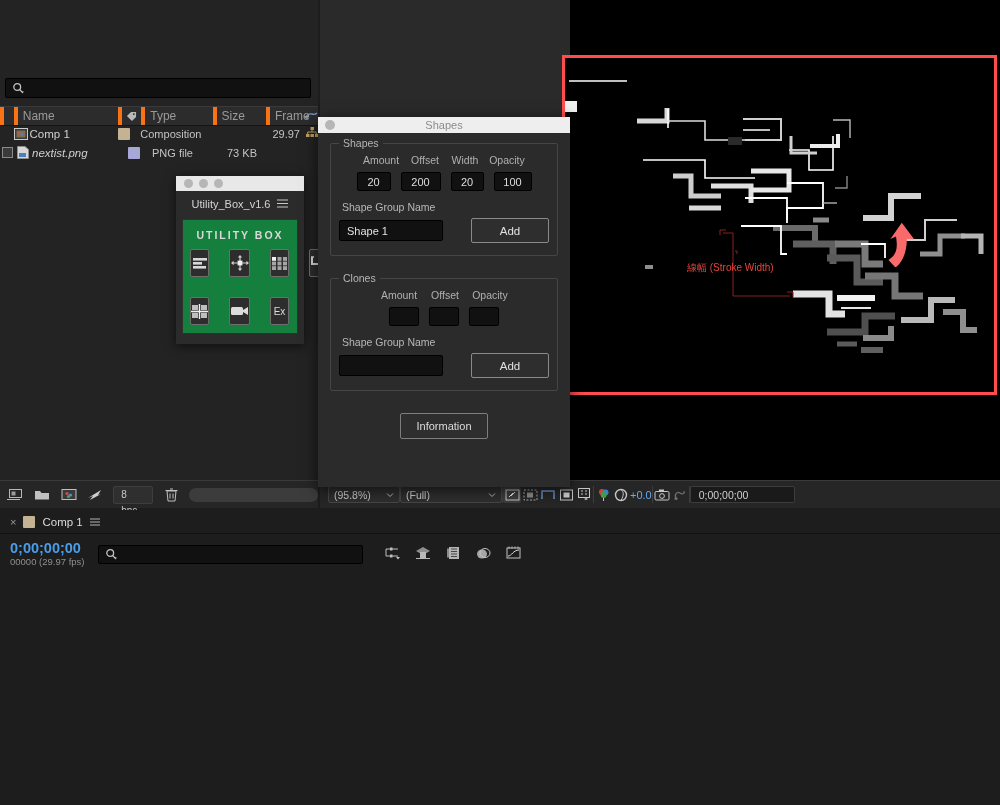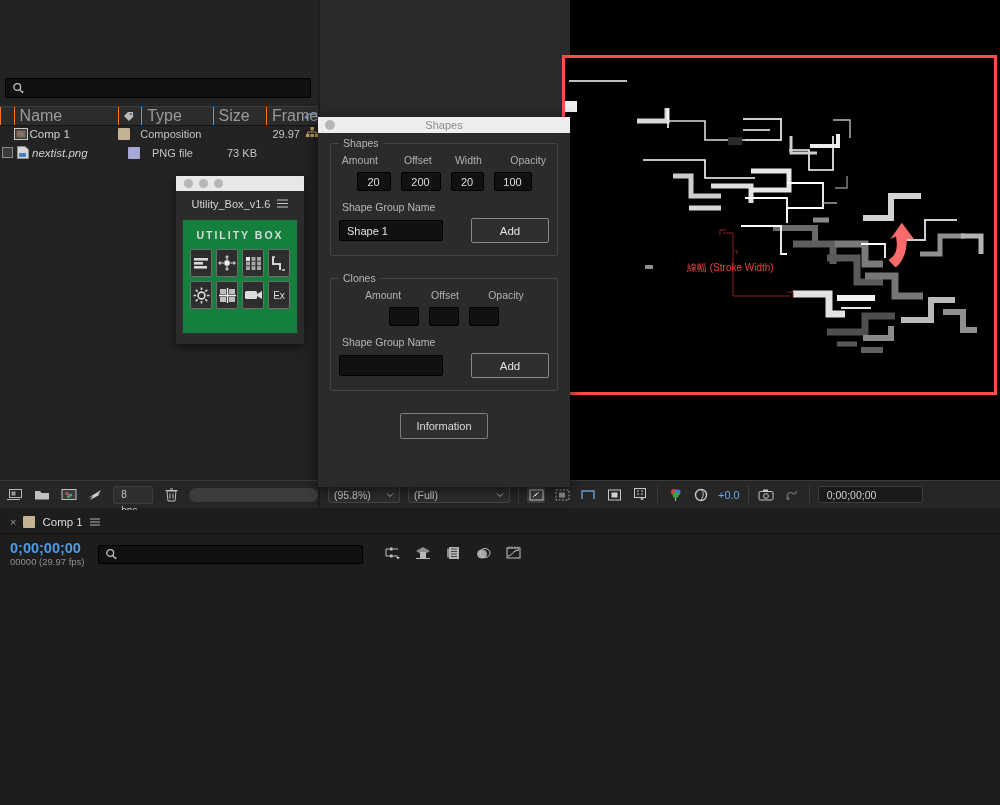--- a/index.html
+++ b/index.html
@@ -11,74 +11,74 @@
   
   .top{position:absolute;left:0;top:0;width:1000px;height:510px;background:#1d1d1d;}
 
   
   .project{position:absolute;left:0;top:0;width:318px;height:480px;background:#232323;}
   .proj-blank{position:absolute;left:0;top:0;width:318px;height:72px;background:#232323;}
   .proj-search{position:absolute;left:5px;top:78px;width:306px;height:20px;background:#111;
                border:1px solid #000;border-radius:2px;display:flex;align-items:center;padding-left:6px;box-sizing:border-box;}
   .proj-cols{position:absolute;left:0;top:106px;width:318px;height:18px;background:#2c2c2c;
              border-top:1px solid #3a3a3a;border-bottom:1px solid #141414;display:flex;align-items:center;}
-  .col{position:relative;height:18px;line-height:18px;color:#9a9a9a;font-size:16px;
-       border-left:1px solid #f97316;padding-left:5px;box-sizing:border-box;}
+  .col{position:relative;height:18px;line-height:18px;color:#9a9a9a;font-size:12px;
+       border-left:4px solid #f97316;padding-left:5px;box-sizing:border-box;}
   .proj-row{position:absolute;left:0;width:318px;height:19px;display:flex;align-items:center;}
   .proj-row.r1{top:124px;}
   .proj-row.r2{top:143px;}
   .pr-name{font-size:11.5px;color:#cfcfcf;}
   .pr-name.ital{font-style:italic;}
   .swatch{width:12px;height:12px;border-radius:1px;}
 
   
   .viewer{position:absolute;left:320px;top:0;width:680px;height:480px;background:#000;}
   .viewer-pad{position:absolute;left:0;top:0;width:250px;height:480px;background:#2a2a2a;}
   .canvas{position:absolute;left:242px;top:55px;width:435px;height:340px;background:#000;
           border:3px solid #ff4d4d;box-sizing:border-box;overflow:hidden;}
   .annot{position:absolute;color:#e8453c;font-size:10px;white-space:nowrap;}
   .arrow{position:absolute;left:563px;top:222px;width:40px;height:45px;}
 
   
   .vbar{position:absolute;left:0;top:480px;width:318px;height:28px;background:#262626;
         border-top:1px solid #3a3a3a;display:flex;align-items:center;gap:9px;padding-left:6px;box-sizing:border-box;}
   .vbar2{position:absolute;left:320px;top:480px;width:680px;height:28px;background:#262626;
-         border-top:1px solid #3a3a3a;display:flex;align-items:center;gap:8px;padding-left:8px;box-sizing:border-box;}
+         border-top:1px solid #3a3a3a;display:flex;align-items:center;padding-left:8px;box-sizing:border-box;}
   .mini-btn{width:18px;height:16px;display:flex;align-items:center;justify-content:center;}
   .bpc{height:16px;line-height:16px;padding:0 7px;background:#2f2f2f;border:1px solid #3e3e3e;
        border-radius:2px;font-size:10px;color:#c8c8c8;}
   .pill{width:130px;height:14px;background:#3c3c3c;border-radius:7px;}
   .dd{height:17px;background:#2e2e2e;border:1px solid #454545;border-radius:2px;
       display:flex;align-items:center;justify-content:space-between;padding:0 5px;font-size:10.5px;color:#cdcdcd;box-sizing:border-box;}
   .tcfield{height:17px;background:#1a1a1a;border:1px solid #3c3c3c;border-radius:2px;
       display:flex;align-items:center;padding:0 8px;font-size:10.5px;color:#cfcfcf;box-sizing:border-box;}
   .sep{width:1px;height:17px;background:#3c3c3c;}
 
   
   .utilwin{position:absolute;left:176px;top:176px;width:128px;height:168px;background:#2b2b2b;
            box-shadow:0 2px 10px rgba(0,0,0,.6);}
   .utilbar{height:15px;background:#e8e8e8;display:flex;align-items:center;gap:6px;padding-left:8px;box-sizing:border-box;}
   .tdot{width:9px;height:9px;border-radius:50%;background:#b6b6b6;}
   .util-head{height:26px;display:flex;align-items:center;justify-content:center;gap:7px;color:#d4d4d4;font-size:11px;}
   .util-body{margin:2px 6px 6px 6px;background:#15803d;height:115px;border:1px solid #303030;box-sizing:border-box;}
   .util-logo{text-align:center;color:#d9d9d9;font-size:10.5px;letter-spacing:2px;padding-top:9px;font-weight:bold;}
-  .util-grid{display:grid;grid-template-columns:repeat(4,1fr);gap:4px;padding:8px 7px;}
+  .util-grid{display:grid;grid-template-columns:repeat(5,1fr);gap:20px;padding:8px 7px;}
   .ubtn{height:26px;background:#2d2d2d;border:1px solid #6d6d6d;border-radius:2px;
         display:flex;align-items:center;justify-content:center;}
 
   
   .shapeswin{position:absolute;left:318px;top:117px;width:252px;height:370px;background:#2b2b2b;
              box-shadow:0 3px 14px rgba(0,0,0,.65);}
   .shapesbar{height:16px;background:#eeeeee;display:flex;align-items:center;padding-left:7px;
              position:relative;box-sizing:border-box;}
   .shapesbar .tdot{width:10px;height:10px;}
   .shapesbar .ttl{position:absolute;left:0;right:0;text-align:center;font-size:11px;color:#8c8c8c;}
   .fieldset{position:relative;margin:10px 12px 0 12px;border:1px solid #454545;border-radius:2px;padding:10px 8px 12px 8px;}
   .legend{position:absolute;top:-7px;left:8px;background:#2b2b2b;padding:0 4px;font-size:10.5px;color:#b6b6b6;}
-  .hdrrow{display:flex;justify-content:center;gap:18px;color:#b0b0b0;font-size:10.5px;margin-bottom:6px;}
+  .hdrrow{display:flex;justify-content:center;gap:2px;color:#b0b0b0;font-size:10.5px;margin-bottom:6px;}
   .numrow{display:flex;justify-content:center;gap:10px;}
   .numfield{height:19px;background:#111;border:1px solid #000;border-radius:2px;
             display:flex;align-items:center;justify-content:center;font-size:11px;color:#dedede;box-sizing:border-box;}
   .sgn-label{margin:10px 0 5px 3px;color:#b8b8b8;font-size:10.5px;}
   .sgn-row{display:flex;align-items:center;gap:28px;}
   .txtfield{flex:1;height:21px;background:#111;border:1px solid #000;border-radius:2px;
             display:flex;align-items:center;padding-left:7px;font-size:11px;color:#e2e2e2;box-sizing:border-box;}
   .addbtn{width:78px;height:25px;background:#2e2e2e;border:1px solid #8a8a8a;border-radius:2px;
           display:flex;align-items:center;justify-content:center;font-size:11.5px;color:#e0e0e0;box-sizing:border-box;}
   .infobtn{margin:22px auto 0 auto;width:88px;height:26px;background:#2e2e2e;border:1px solid #7d7d7d;
@@ -444,21 +444,21 @@
       <div class="shapesbar">
         <span class="tdot"></span>
         <span class="ttl">Shapes</span>
       </div>
 
       <div class="fieldset">
         <span class="legend">Shapes</span>
         <div class="hdrrow">
           <span style="width:44px;text-align:center">Amount</span>
           <span style="width:40px;text-align:center">Offset</span>
-          <span style="width:36px;">Width</span>
+          <span style="width:36px;text-align:center">Width</span>
           <span style="width:44px;text-align:center">Opacity</span>
         </div>
         <div class="numrow">
           <span class="numfield" style="width:34px">20</span>
           <span class="numfield" style="width:40px">200</span>
           <span class="numfield" style="width:33px">20</span>
           <span class="numfield" style="width:38px">100</span>
         </div>
         <div class="sgn-label">Shape Group Name</div>
         <div class="sgn-row">

